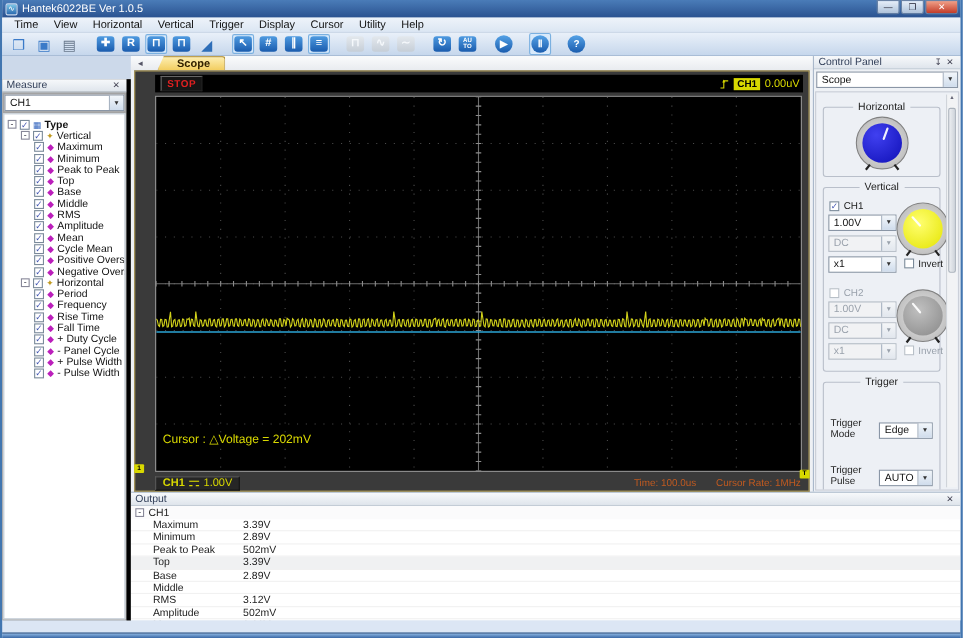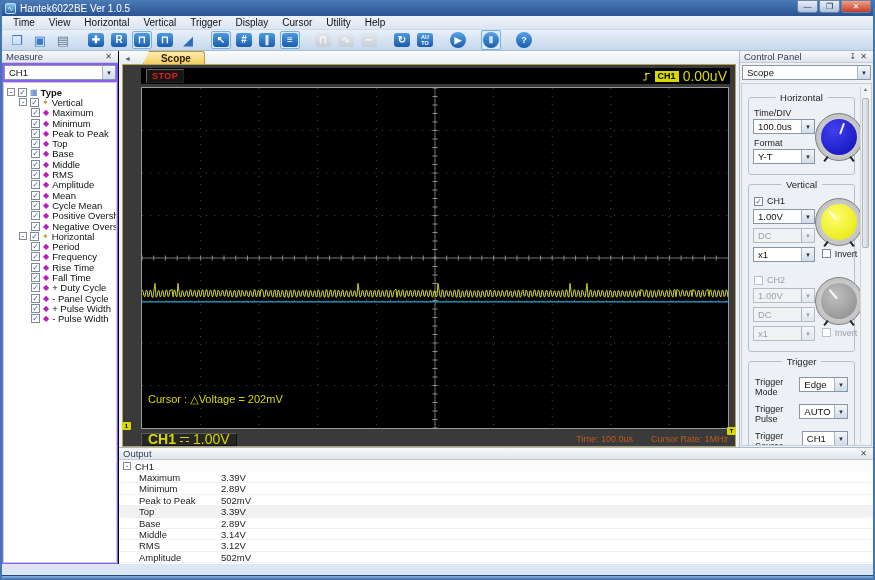--- a/index.html
+++ b/index.html
@@ -39,22 +39,22 @@
   
   .main { flex:0 0 auto; height:513px; display:grid; grid-template-columns:117px 620px 1fr;
     grid-template-rows:396px 117px; background:#ccd9ea; }
 
   .panel-header { height:12px; background:linear-gradient(#f7f9fb,#dfe5ec); border-bottom:1px solid #c3ccd6;
     display:flex; align-items:center; font-size:9.5px; color:#33405a; padding:0 4px; }
   .panel-header .sp { flex:1; }
   .hdr-ic { font-size:8px; color:#445; line-height:10px; padding:0 2px; }
 
   
-  .measure { grid-row:1/3; grid-column:1; background:#8b5cf6; border-right:1px solid #000000;
-    display:flex; flex-direction:column; overflow:hidden; }
+  .measure { grid-row:1/3; grid-column:1; background:#a3a3a3; border-right:4px solid #000000;
+    display:flex; flex-direction:column; overflow:hidden;margin-top:21px; }
   .sel { border:1px solid #8a96a6; background:#fff; height:15px; font-size:9.5px; color:#111;
     display:flex; align-items:center; }
   .sel .txt { flex:1; padding-left:4px; white-space:nowrap; overflow:hidden; }
   .sel .arr { width:13px; align-self:stretch; background:linear-gradient(#f2f6fa,#cfdcec);
     border-left:1px solid #a8b4c2; font-size:6px; color:#333; display:flex; align-items:center; justify-content:center; }
   .sel.disabled { background:#f1f2f4; color:#9aa2ac; border-color:#b4bcc6; }
   .sel.disabled .arr { color:#9aa2ac; background:linear-gradient(#f4f6f8,#e2e7ee); }
   .measure .sel { margin:2px 2px 2px 2px; }
   .tree { flex:1; background:#fff; border:1px solid #c3ccd6; margin:0 1px 1px 1px; overflow:hidden;
     padding-top:4px; }
@@ -74,21 +74,21 @@
     border-bottom:none; border-radius:3px 3px 0 0; font-size:10px; font-weight:bold; color:#332200;
     text-align:center; line-height:13px; margin-left:8px;
     clip-path:polygon(0 100%, 6px 0, 100% 0, 100% 100%); padding-left:4px; }
   .scope-frame { flex:1; margin:0 3px; background:#3a3a3a; border:1px solid #b3a05a; position:relative;
     padding:3px 5px 0 18px; }
   .scope-top { height:16px; background:#000; display:flex; align-items:center; margin-bottom:3px; }
   .stop-btn { margin-left:5px; background:#161616; border:1px solid; border-color:#666 #222 #222 #666;
     color:#e02020; font-size:9px; font-weight:bold; padding:0 5px; line-height:12px; letter-spacing:0.5px; }
   .trig-info { margin-left:auto; display:flex; align-items:center; gap:4px; margin-right:3px; }
   .badge { background:#d8d800; color:#000; font-size:9px; font-weight:bold; padding:0 3px; line-height:11px; }
-  .ytxt { color:#d8d800; font-size:14px; }
+  .ytxt { color:#d8d800; font-size:10px; }
   .otxt { color:#c05a20; font-size:9px; }
   .display { width:588px; height:342px; background:#000; border:1px solid #9a9a9a; position:relative; }
   .cursor-readout { position:absolute; left:6px; bottom:22px; color:#d8d800; font-size:11px; }
   .scope-bottom { height:14px; margin-top:3px; display:flex; align-items:center; }
   .ch-readout { background:#262626; border:1px solid; border-color:#5a5a5a #141414 #141414 #5a5a5a;
     display:flex; align-items:center; gap:4px; padding:0 6px; height:13px; }
   .dc-ic { width:9px; height:5px; border-top:1px solid #d8d800; border-bottom:1px dashed #d8d800; margin-top:1px; }
   .time-info { margin-left:auto; display:flex; gap:18px; margin-right:2px; }
   .marker { position:absolute; width:9px; height:8px; background:#d8d800; color:#000; font-size:6px;
     font-weight:bold; text-align:center; line-height:8px; border-radius:1px; }
@@ -116,21 +116,21 @@
   .knob::after { right:9px; transform:rotate(-38deg); }
   .cap { width:36px; height:36px; border-radius:50%; position:relative; }
   .cap.bluecap { background:radial-gradient(circle at 35% 30%,#4040f0,#0f0fb6); }
   .cap.yellowcap { background:radial-gradient(circle at 40% 35%,#ffff70,#e4e400); }
   .cap.graycap { background:radial-gradient(circle at 40% 35%,#c0c0c0,#888888); }
   .ptr { position:absolute; left:50%; top:3px; width:2px; height:12px; margin-left:-1px;
     background:rgba(255,255,255,0.92); border-radius:1px; transform-origin:1px 15px; }
   .chk-row { display:flex; align-items:center; gap:4px; font-size:9px; color:#222; margin:3px 0 3px 1px; }
   .chk-row.disabled { color:#9aa2ac; }
   .chk-row.disabled .cb { border-color:#b8c0c8; }
-  .trg-row { display:flex; align-items:flex-start; justify-content:space-between; margin:7px 2px; }
+  .trg-row { display:flex; align-items:flex-end; justify-content:space-between; margin:23px 2px; }
   .trg-row .sel { width:58px; margin:0; }
   .trg-row .lbl { margin:0; }
   .vscroll { position:absolute; right:1px; top:2px; bottom:2px; width:10px; background:#f2f3f5;
     border-left:1px solid #d0d4da; font-size:5px; color:#667; text-align:center; }
   .vthumb { position:absolute; left:1px; top:12px; width:7px; height:150px;
     background:linear-gradient(90deg,#eceef1,#cfd4db); border:1px solid #aab2bc; border-radius:2px; }
 
   
   .output { grid-row:2; grid-column:2/4; background:#fff; border-top:1px solid #aab8ca;
     display:flex; flex-direction:column; overflow:hidden; }
@@ -536,32 +536,20 @@
       </div>
       <div class="sel">
         <span class="txt">Scope</span>
         <span class="arr">▼</span>
       </div>
       <div class="ctl-body">
 
         <div class="group">
           <div class="group-title">Horizontal</div>
           <div class="hrow">
-            <div class="hcol">
-              <div class="lbl">Time/DIV</div>
-              <div class="sel">
-                <span class="txt">100.0us</span>
-                  <span class="arr">▼</span>
-              </div>
-              <div class="lbl">Format</div>
-              <div class="sel">
-                <span class="txt">Y-T</span>
-                  <span class="arr">▼</span>
-              </div>
-            </div>
             <div class="knobwrap">
               <div class="knob">
                 <div class="cap bluecap">
                     <div class="ptr" style="transform:rotate(20deg)"></div>
                   </div>
               </div>
             </div>
           </div>
         </div>
 
@@ -691,21 +679,20 @@
             <div class="orow hl">
               <span>Top</span>
               <span>3.39V</span>
             </div>
             <div class="orow">
               <span>Base</span>
               <span>2.89V</span>
             </div>
             <div class="orow">
               <span>Middle</span>
-              <span>3.14V</span>
             </div>
             <div class="orow">
               <span>RMS</span>
               <span>3.12V</span>
             </div>
             <div class="orow">
               <span>Amplitude</span>
               <span>502mV</span>
             </div>
             <div class="orow">

